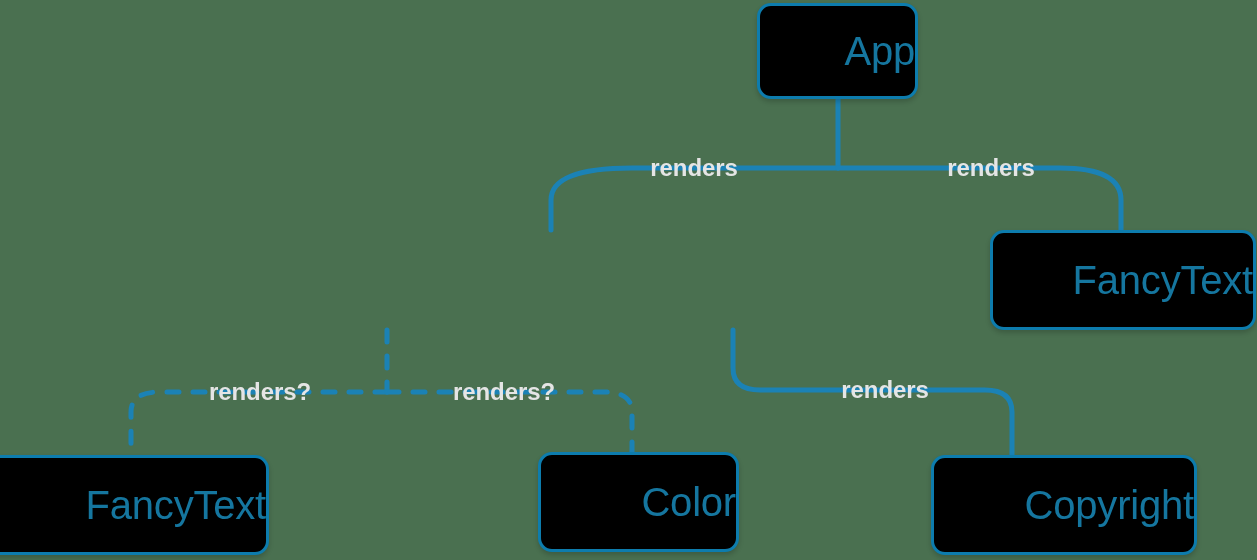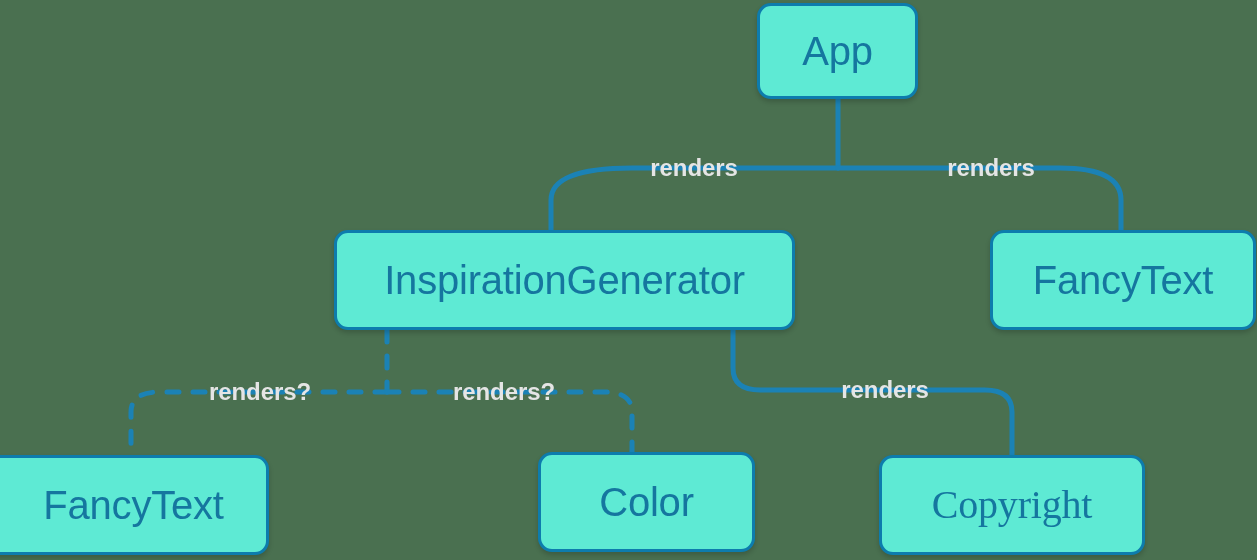--- a/index.html
+++ b/index.html
@@ -20,27 +20,27 @@
   }
   #edges-layer {
     position: absolute;
     left: 0;
     top: 0;
     width: 1257px;
     height: 560px;
   }
   .node {
     position: absolute;
-    background: #5eead4;
+    background: #000000;
     border: 3px solid #0d7cad;
     border-radius: 14px;
     box-sizing: border-box;
     display: flex;
     align-items: center;
-    justify-content: center;
+    justify-content: flex-end;
     box-shadow: 0 3px 5px rgba(0,0,0,0.18);
   }
   .node-label {
     color: #15769f;
     font-size: 40px;
     font-weight: 400;
     letter-spacing: -0.2px;
     white-space: nowrap;
     line-height: 1;
   }
@@ -80,33 +80,30 @@
   <div class="edge-label" style="left:694px; top:168px;">renders</div>
   <div class="edge-label" style="left:991px; top:168px;">renders</div>
   <div class="edge-label" style="left:260px; top:392px;">renders?</div>
   <div class="edge-label" style="left:504px; top:392px;">renders?</div>
   <div class="edge-label" style="left:885px; top:390px;">renders</div>
 
   <div class="node" style="left:757px; top:3px; width:161px; height:96px;">
     <span class="node-label">App</span>
   </div>
 
-  <div class="node" style="left:334px; top:230px; width:461px; height:100px;">
-    <span class="node-label">InspirationGenerator</span>
-  </div>
 
   <div class="node" style="left:990px; top:230px; width:266px; height:100px;">
     <span class="node-label">FancyText</span>
   </div>
 
   <div class="node" style="left:-16px; top:455px; width:285px; height:100px;">
     <span class="node-label" style="margin-left:14px;">FancyText</span>
   </div>
 
-  <div class="node" style="left:538px; top:452px; width:217px; height:100px;">
+  <div class="node" style="left:538px; top:452px; width:201px; height:100px;">
     <span class="node-label">Color</span>
   </div>
 
-  <div class="node" style="left:879px; top:455px; width:266px; height:100px;font-family:Liberation Serif, serif;">
+  <div class="node" style="left:931px; top:455px; width:266px; height:100px;">
     <span class="node-label">Copyright</span>
   </div>
 
 </div>
 
 </body></html>

